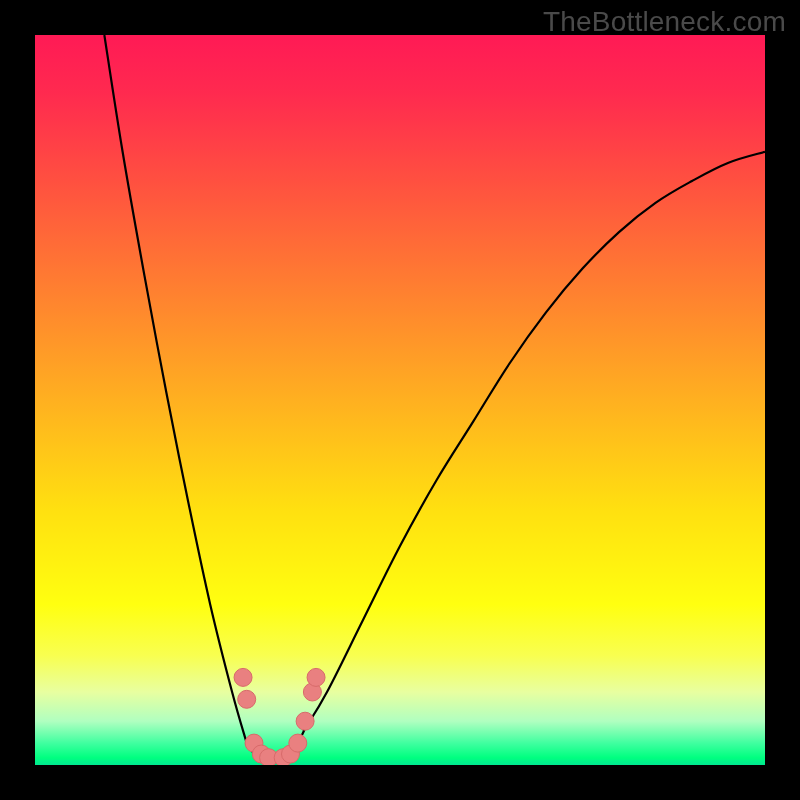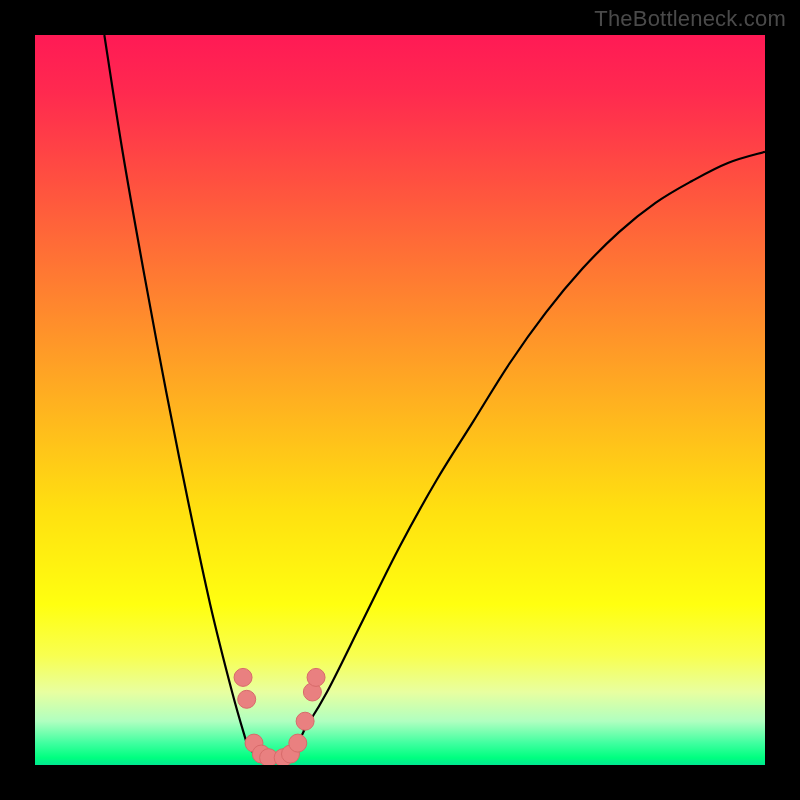--- a/index.html
+++ b/index.html
@@ -40,21 +40,21 @@
     inset: 0;
     width: 730px;
     height: 730px;
   }
 
   .attribution {
     position: absolute;
     top: 6px;
     right: 14px;
     color: #4a4a4a;
-    font-size: 22px;
+    font-size: 28px;
     letter-spacing: 0.2px;
   }
 </style>
 </head>
 <body>
 
 <div class="frame">
   <div class="gradient"></div>
   <svg class="plot" viewBox="0 0 730 730" preserveAspectRatio="none">
     <g id="curve-group">

